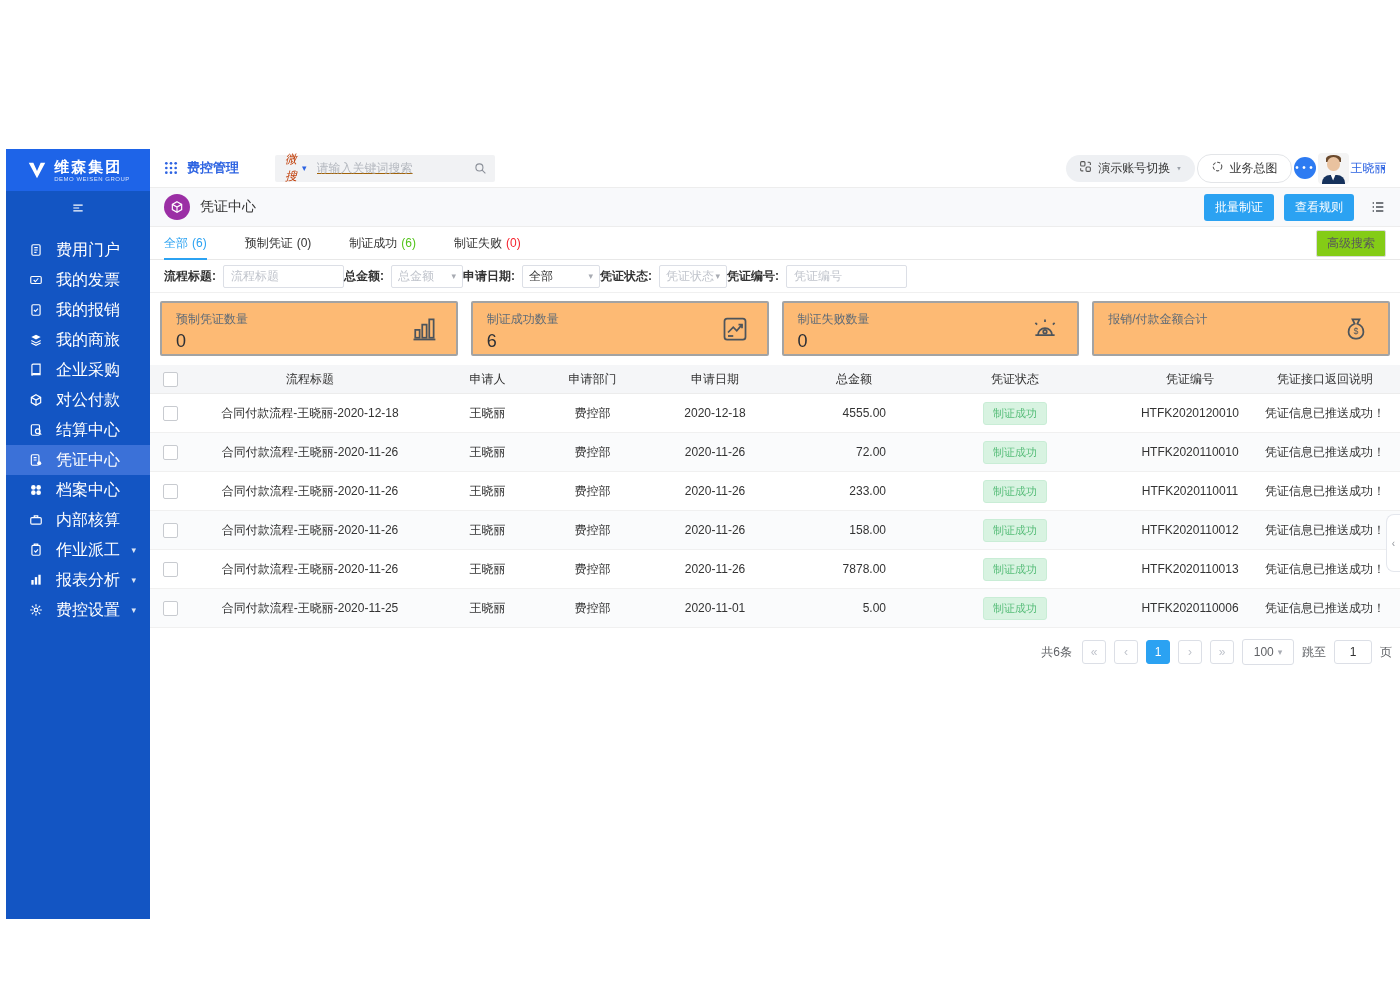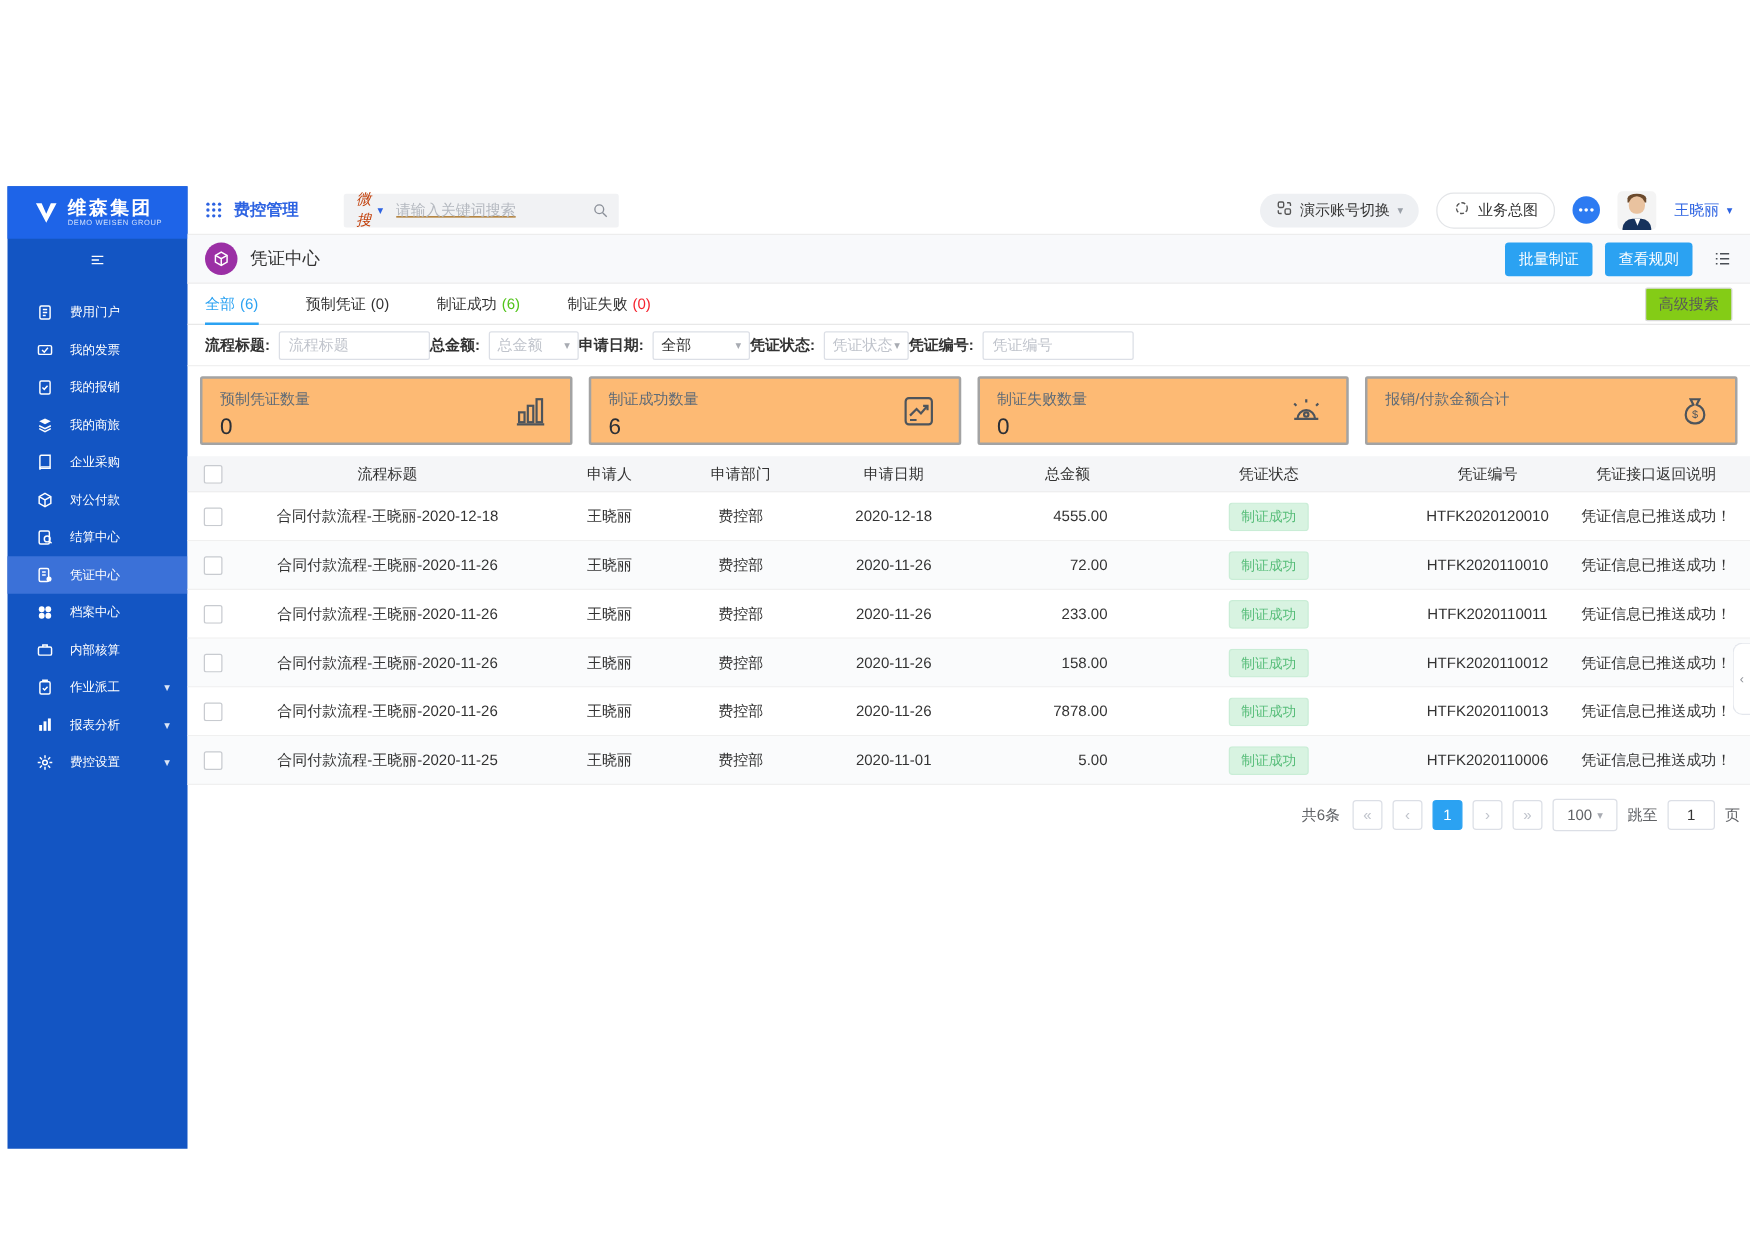--- a/index.html
+++ b/index.html
@@ -10,34 +10,34 @@
   .logo{height:42px;background:#1e64e8;display:flex;align-items:center;justify-content:center;gap:6px;color:#fff;}
   .logo svg{flex:0 0 auto;}
   .logo-name{font-size:15px;font-weight:bold;letter-spacing:2px;line-height:15px;}
   .logo-sub{font-size:6px;opacity:.8;letter-spacing:.5px;margin-top:2px;}
   .collapse-row{height:36px;display:flex;align-items:center;justify-content:center;color:#fff;cursor:pointer;}
   .menu{margin-top:8px;}
   .sb-item{height:30px;display:flex;align-items:center;padding-left:22px;color:#fff;cursor:pointer;position:relative;}
   .sb-item.active{background:#3b71d8;}
   .sb-ico{width:15px;height:15px;display:inline-flex;align-items:center;justify-content:center;color:#fff;}
   .sb-ico svg{width:14px;height:14px;}
-  .sb-label{margin-left:13px;font-size:10px;}
+  .sb-label{margin-left:13px;font-size:16px;}
   .sb-caret{position:absolute;right:14px;font-size:9px;opacity:.85;}
   
   .main{position:absolute;left:150px;top:0;width:1250px;}
   .topbar{height:39px;border-bottom:1px solid #ededed;display:flex;align-items:center;padding:0 14px;box-sizing:border-box;}
   .grid-ico{color:#2d63e2;display:inline-flex;margin-right:9px;cursor:pointer;}
   .app-title{color:#2d63e2;font-size:13px;font-weight:bold;margin-right:36px;}
   .searchbox{width:220px;height:27px;background:#f1f2f4;border-radius:2px;display:flex;align-items:center;padding:0 10px;box-sizing:border-box;}
   .scope{color:#c2410c;font-style:italic;}
   .scope-caret{color:#2d63e2;font-size:9px;margin:0 8px 0 5px;}
   .search-input{flex:1;border:none;background:transparent;outline:none;font-size:12px;color:#a16207;font-family:inherit;text-decoration:underline;}
   .search-input::placeholder{color:#b4b8bf;}
   .mag{color:#8a8f98;display:inline-flex;}
-  .tb-right{margin-left:auto;display:flex;align-items:center;gap:14px;}
+  .tb-right{margin-left:auto;display:flex;align-items:center;gap:2px;font-family:Liberation Mono, monospace;}
   .pill{height:27px;border-radius:14px;display:flex;align-items:center;gap:6px;padding:0 13px;cursor:pointer;font-size:12px;color:#333;}
   .pill.grey{background:#eef0f3;}
   .pill.line{background:#fff;border:1px solid #e3e5e8;}
   .pill .pc{color:#9aa0a8;font-size:9px;}
   .more-dot{width:22px;height:22px;border-radius:50%;background:#2d7bf2;color:#fff;display:flex;align-items:center;justify-content:center;font-size:10px;letter-spacing:1px;cursor:pointer;}
   .avatar{width:31px;height:31px;border-radius:4px;background:#f4f4f4;position:relative;overflow:hidden;}
   .av-head{position:absolute;left:9px;top:4px;width:13px;height:14px;background:#e9c29f;border-radius:50% 50% 46% 46%;}
   .av-hair{position:absolute;left:8px;top:2px;width:15px;height:7px;background:#6b4a2d;border-radius:50% 50% 0 0;}
   .av-body{position:absolute;left:4px;bottom:0;width:23px;height:9px;background:#16325c;border-radius:8px 8px 0 0;}
   .av-collar{position:absolute;left:13px;bottom:3px;width:5px;height:6px;background:#fff;clip-path:polygon(0 0,100% 0,50% 100%);}

